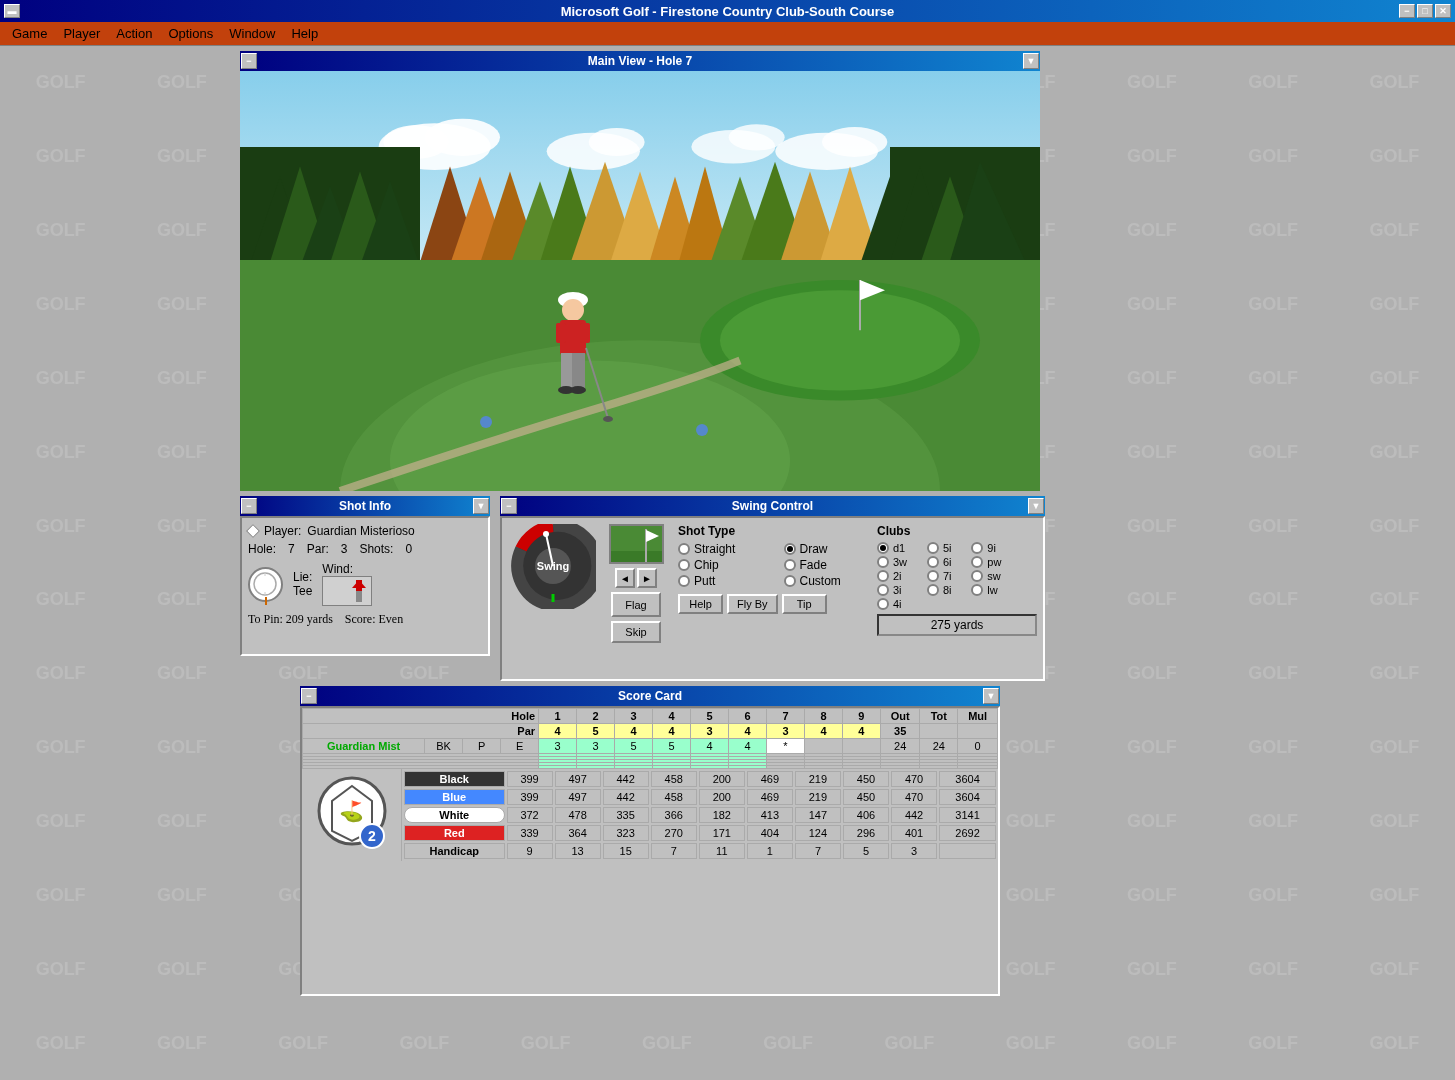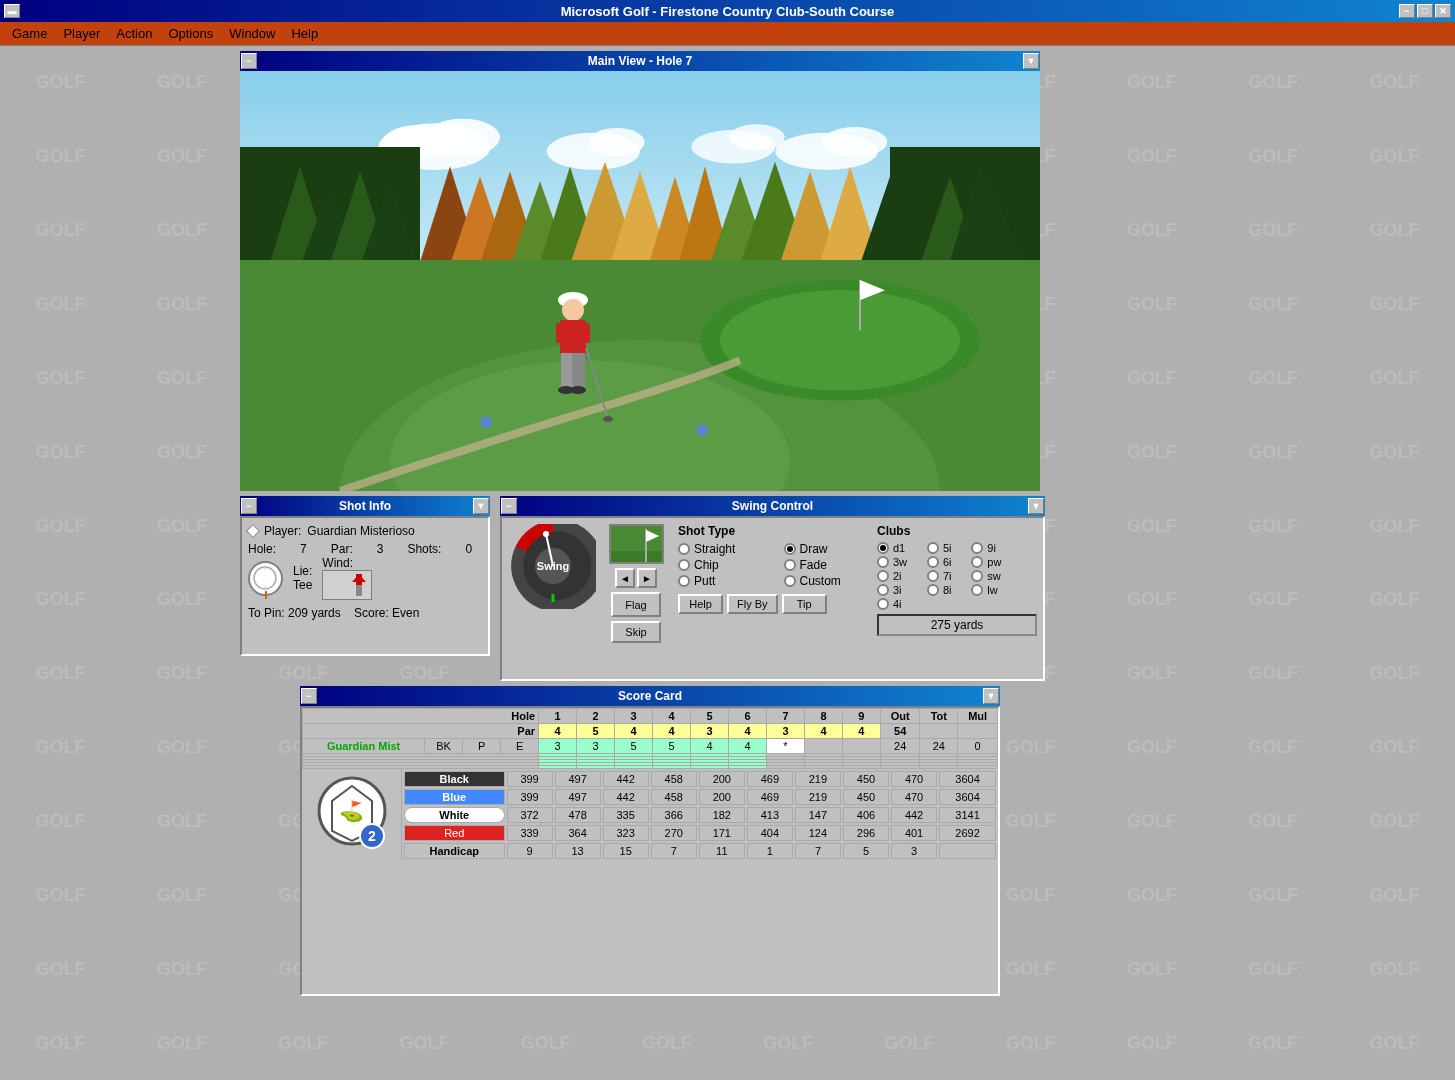--- a/index.html
+++ b/index.html
@@ -206,20 +206,21 @@
     .wind-indicator {
       width: 50px;
       height: 30px;
       position: relative;
       background: #d0d0d0;
       border: 1px solid #808080;
     }
     .to-pin-row {
       margin-top: 4px;
       font-size: 12px;
+      font-family: Liberation Serif, serif;
     }
     .golf-ball-icon {
       width: 35px;
       height: 35px;
       background: white;
       border-radius: 50%;
       border: 2px solid #808080;
       display: flex;
       align-items: center;
       justify-content: center;
@@ -451,21 +452,21 @@
     }
     .tee-table td {
       border: 1px solid #aaa;
       padding: 1px 3px;
       text-align: center;
       min-width: 22px;
     }
     .tee-black { background: #333; color: white; font-weight: bold; }
     .tee-blue { background: #4488ff; color: white; font-weight: bold; }
     .tee-white { background: white; font-weight: bold; border-radius: 8px; }
-    .tee-red { background: #dd2222; color: white; font-weight: normal; }
+    .tee-red { background: #dd2222; color: white; font-weight: bold; }
     .tee-handicap { background: #c0c0c0; font-weight: bold; }
   </style>
 </head>
 <body>
 
 <div class="title-bar">
   <div class="title-bar-left">▬</div>
   <span>Microsoft Golf - Firestone Country Club-South Course</span>
   <div class="title-bar-buttons">
     <div class="title-btn">−</div>
@@ -766,21 +767,21 @@
       <div class="panel-btn">▼</div>
     </div>
     <div class="shot-info-content">
 
       <div class="shot-info-row">
         <div class="diamond-icon"></div>
         <span>Player:</span>
         <span>Guardian Misterioso</span>
       </div>
 
-      <div style="display:flex;gap:24px;font-size:12px;">
+      <div style="display:flex;gap:12px;font-size:12px;margin-bottom:6px;">
         <span>Hole:</span>
         <span>7</span>
         <span>Par:</span>
         <span>3</span>
         <span>Shots:</span>
         <span>0</span>
       </div>
 
       <div style="display:flex;gap:10px;align-items:center;margin-bottom:6px;">
         <div class="golf-ball-icon">
@@ -1012,21 +1013,21 @@
           <td colspan="4" style="text-align:right;">Par</td>
           <td class="score-cell-yellow">4</td>
           <td class="score-cell-yellow">5</td>
           <td class="score-cell-yellow">4</td>
           <td class="score-cell-yellow">4</td>
           <td class="score-cell-yellow">3</td>
           <td class="score-cell-yellow">4</td>
           <td class="score-cell-yellow">3</td>
           <td class="score-cell-yellow">4</td>
           <td class="score-cell-yellow">4</td>
-          <td>54</td>
+          <td>35</td>
           <td></td>
           <td></td>
         </tr>
 
         <tr class="player-row">
           <td class="player-name-cell">Guardian Mist</td>
           <td>BK</td>
           <td>P</td>
           <td>E</td>
           <td class="score-cell-green">3</td>

